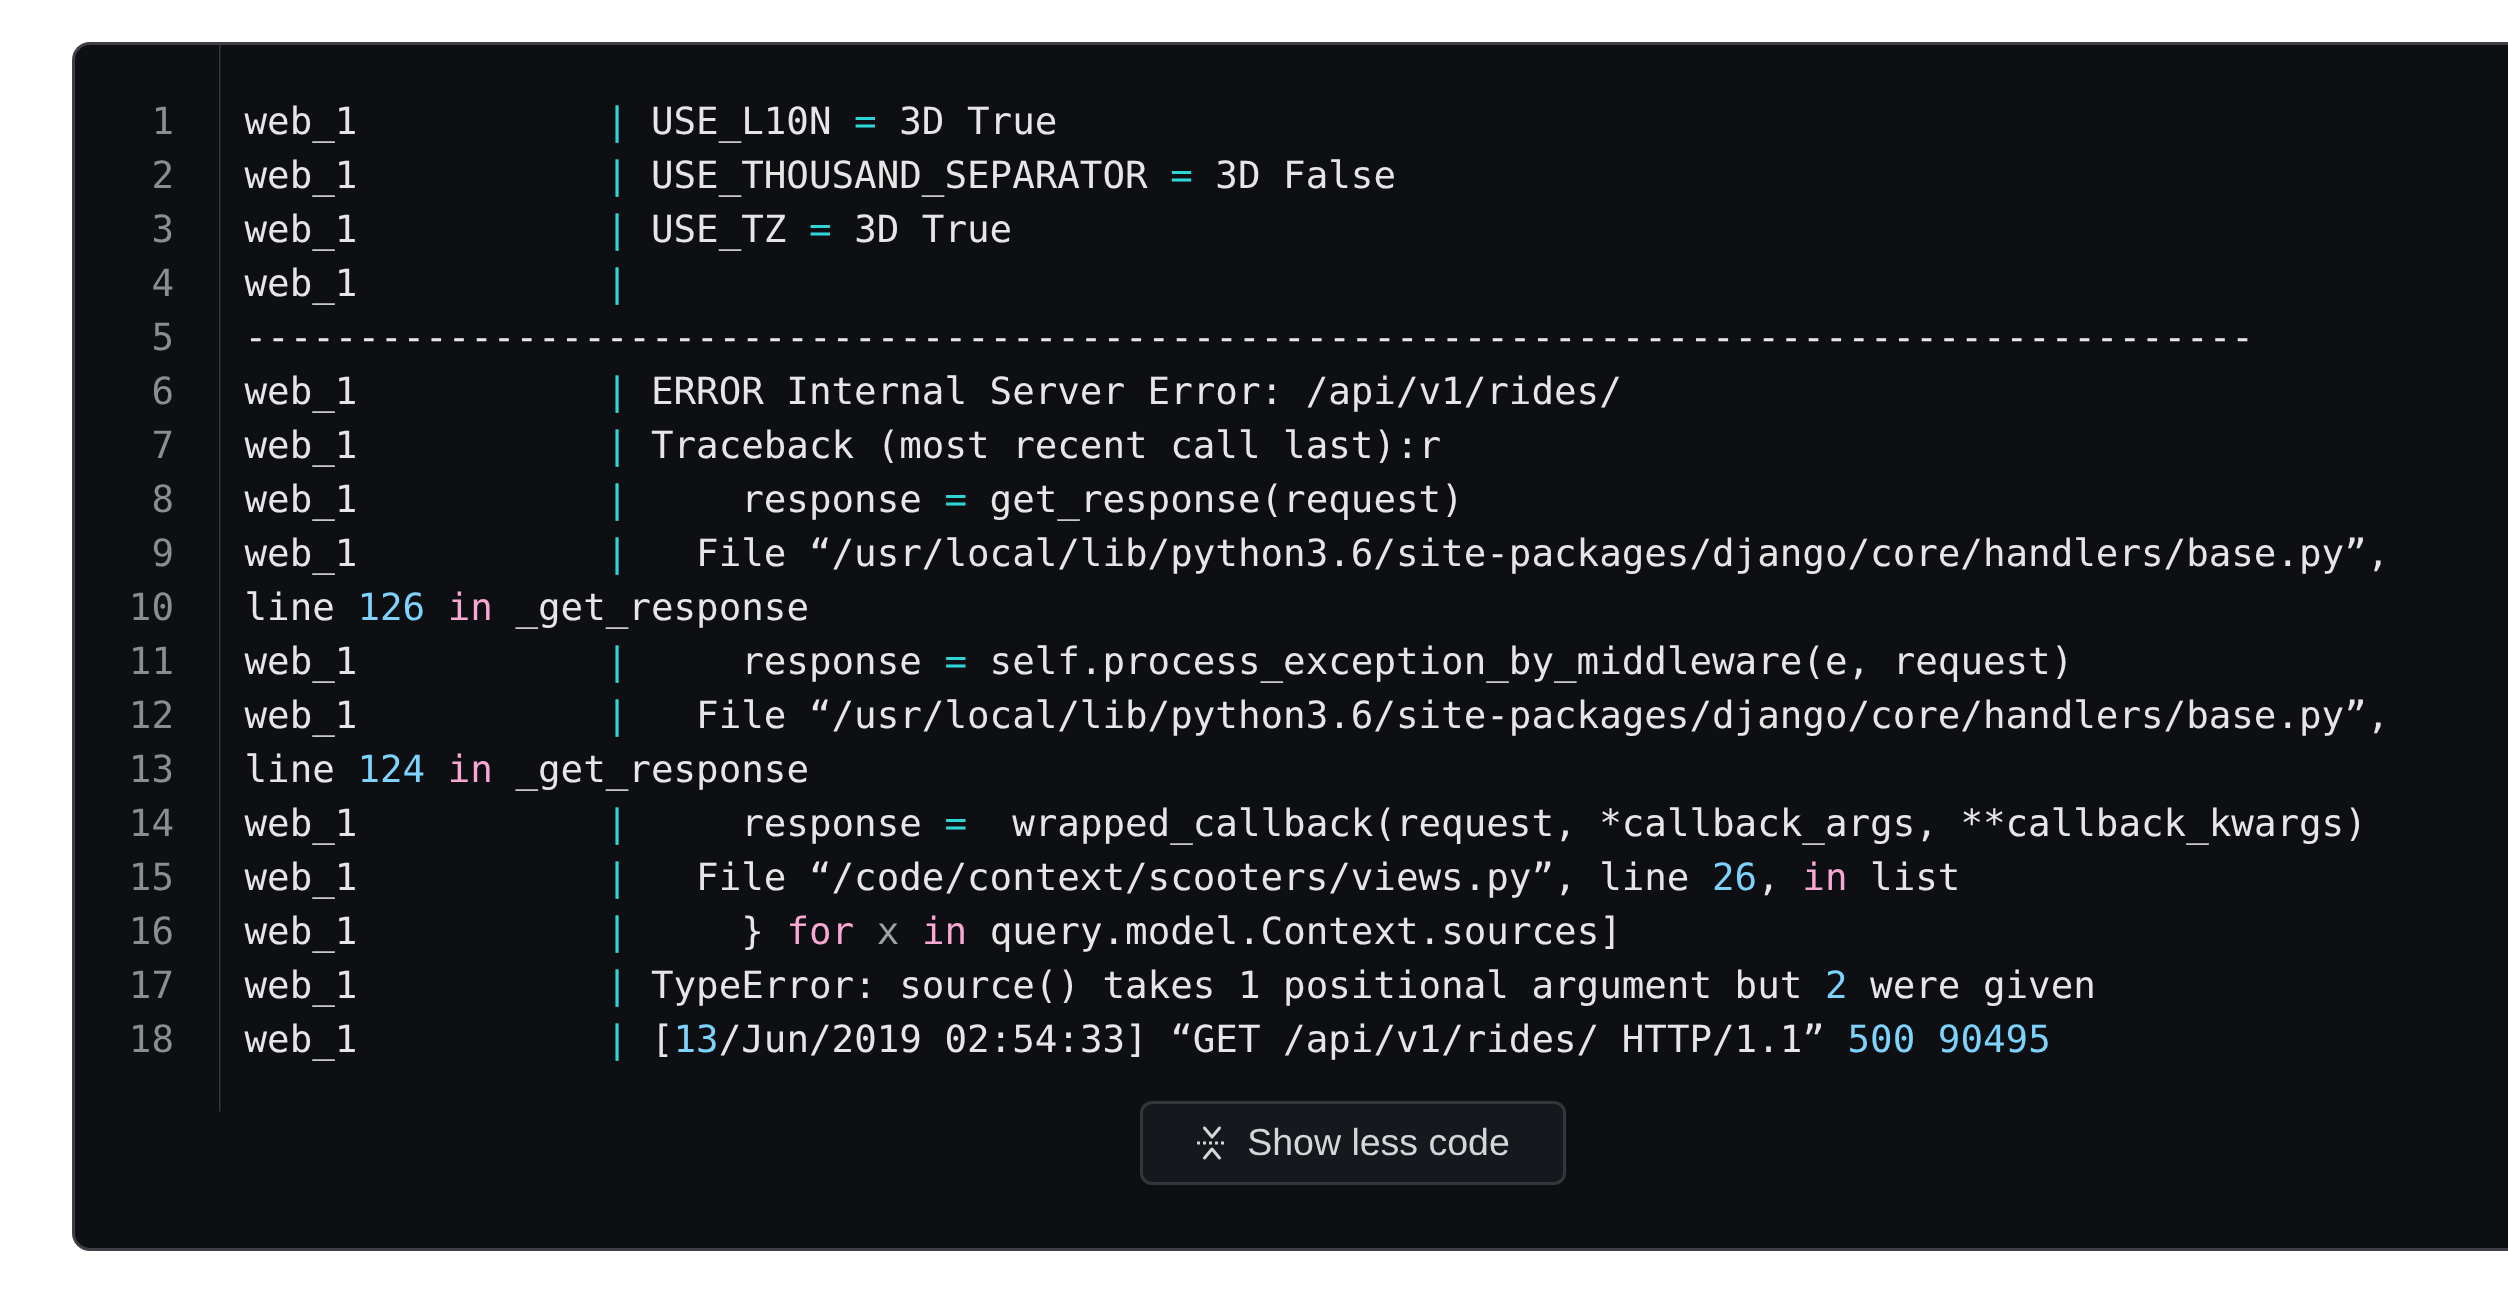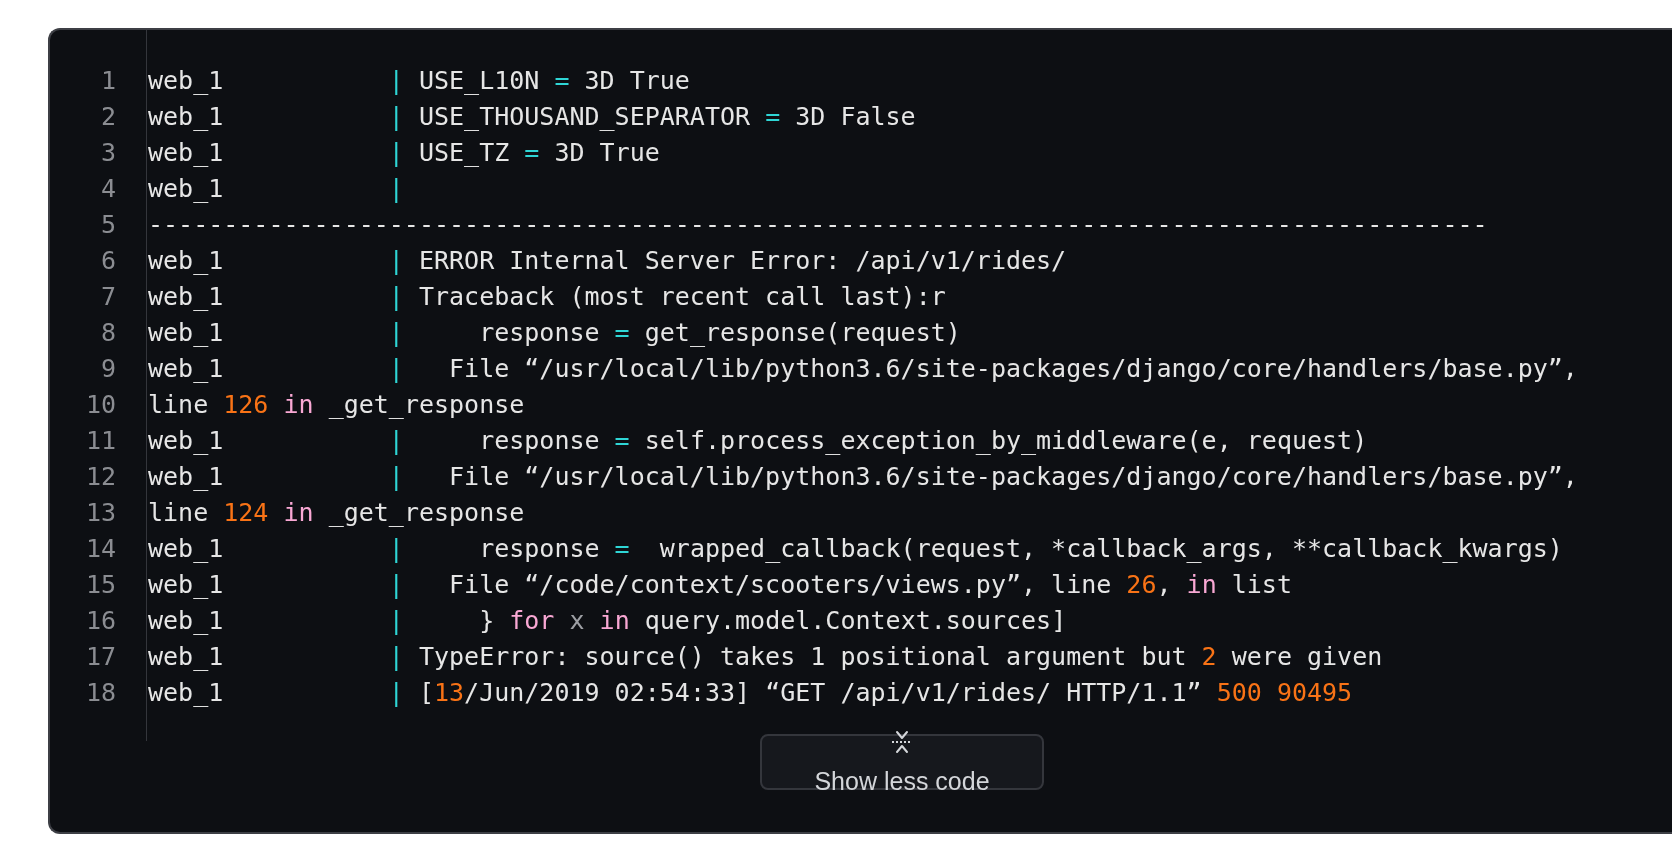--- a/index.html
+++ b/index.html
@@ -45,25 +45,25 @@
       display: flex;
       height: 36px;
     }
     .ln {
       width: 66px;
       text-align: right;
       color: #8b8d92;
       flex: 0 0 66px;
     }
     .txt {
-      margin-left: 32px;
+      margin-left: 47px;
     }
     .op { color: #2fd6d6; }
     .pipe { color: #2fd6d6; }
-    .num { color: #f97316; text-align: right; }
+    .num { color: #7dd3fc; text-align: right; }
     .kw { color: #f9a8d4; }
     .dim { color: #9ea0a5; }
     .btn {
       position: absolute;
       left: 758px;
       top: 732px;
       width: 284px;
       height: 56px;
       box-sizing: border-box;
       background: #16181d;
@@ -80,21 +80,21 @@
     }
     .btn svg { display: block; }
   </style>
 </head>
 <body>
 
 <div class="card">
   <div class="gutter-line"></div>
   <div class="code" id="code"><div class="row"><span class="ln">1</span><span class="txt"><span>web_1           </span><span class="pipe">|</span><span> USE_L10N </span><span class="op">=</span><span> 3D True</span></span></div><div class="row"><span class="ln">2</span><span class="txt"><span>web_1           </span><span class="pipe">|</span><span> USE_THOUSAND_SEPARATOR </span><span class="op">=</span><span> 3D False</span></span></div><div class="row"><span class="ln">3</span><span class="txt"><span>web_1           </span><span class="pipe">|</span><span> USE_TZ </span><span class="op">=</span><span> 3D True</span></span></div><div class="row"><span class="ln">4</span><span class="txt"><span>web_1           </span><span class="pipe">|</span></span></div><div class="row"><span class="ln">5</span><span class="txt"><span>-----------------------------------------------------------------------------------------</span></span></div><div class="row"><span class="ln">6</span><span class="txt"><span>web_1           </span><span class="pipe">|</span><span> ERROR Internal Server Error: /api/v1/rides/</span></span></div><div class="row"><span class="ln">7</span><span class="txt"><span>web_1           </span><span class="pipe">|</span><span> Traceback (most recent call last):r</span></span></div><div class="row"><span class="ln">8</span><span class="txt"><span>web_1           </span><span class="pipe">|</span><span>     response </span><span class="op">=</span><span> get_response(request)</span></span></div><div class="row"><span class="ln">9</span><span class="txt"><span>web_1           </span><span class="pipe">|</span><span>   File “/usr/local/lib/python3.6/site-packages/django/core/handlers/base.py”,</span></span></div><div class="row"><span class="ln">10</span><span class="txt"><span>line </span><span class="num">126</span><span> </span><span class="kw">in</span><span> _get_response</span></span></div><div class="row"><span class="ln">11</span><span class="txt"><span>web_1           </span><span class="pipe">|</span><span>     response </span><span class="op">=</span><span> self.process_exception_by_middleware(e, request)</span></span></div><div class="row"><span class="ln">12</span><span class="txt"><span>web_1           </span><span class="pipe">|</span><span>   File “/usr/local/lib/python3.6/site-packages/django/core/handlers/base.py”,</span></span></div><div class="row"><span class="ln">13</span><span class="txt"><span>line </span><span class="num">124</span><span> </span><span class="kw">in</span><span> _get_response</span></span></div><div class="row"><span class="ln">14</span><span class="txt"><span>web_1           </span><span class="pipe">|</span><span>     response </span><span class="op">=</span><span>  wrapped_callback(request, *callback_args, **callback_kwargs)</span></span></div><div class="row"><span class="ln">15</span><span class="txt"><span>web_1           </span><span class="pipe">|</span><span>   File “/code/context/scooters/views.py”, line </span><span class="num">26</span><span>, </span><span class="kw">in</span><span> list</span></span></div><div class="row"><span class="ln">16</span><span class="txt"><span>web_1           </span><span class="pipe">|</span><span>     } </span><span class="kw">for</span><span> </span><span class="dim">x</span><span> </span><span class="kw">in</span><span> query.model.Context.sources]</span></span></div><div class="row"><span class="ln">17</span><span class="txt"><span>web_1           </span><span class="pipe">|</span><span> TypeError: source() takes 1 positional argument but </span><span class="num">2</span><span> were given</span></span></div><div class="row"><span class="ln">18</span><span class="txt"><span>web_1           </span><span class="pipe">|</span><span> [</span><span class="num">13</span><span>/Jun/2019 02:54:33] “GET /api/v1/rides/ HTTP/1.1” </span><span class="num">500</span><span> </span><span class="num">90495</span></span></div></div>
 
-  <div class="btn" style="transform: translate(-48px,-28px); flex-direction: column;">
+  <div class="btn" style="transform: translate(-48px,-28px);">
     <span>
       <svg width="22" height="26" viewBox="0 0 22 26">
         <polyline points="6,3 11,9 16,3" fill="none" stroke="#d4d6da" stroke-width="2" stroke-linecap="round" stroke-linejoin="round"></polyline>
         <line x1="1" y1="13" x2="21" y2="13" stroke="#d4d6da" stroke-width="2" stroke-dasharray="2,2"></line>
         <polyline points="6,23 11,17 16,23" fill="none" stroke="#d4d6da" stroke-width="2" stroke-linecap="round" stroke-linejoin="round"></polyline>
       </svg>
     </span>
     <span>Show less code</span>
   </div>
 </div>

